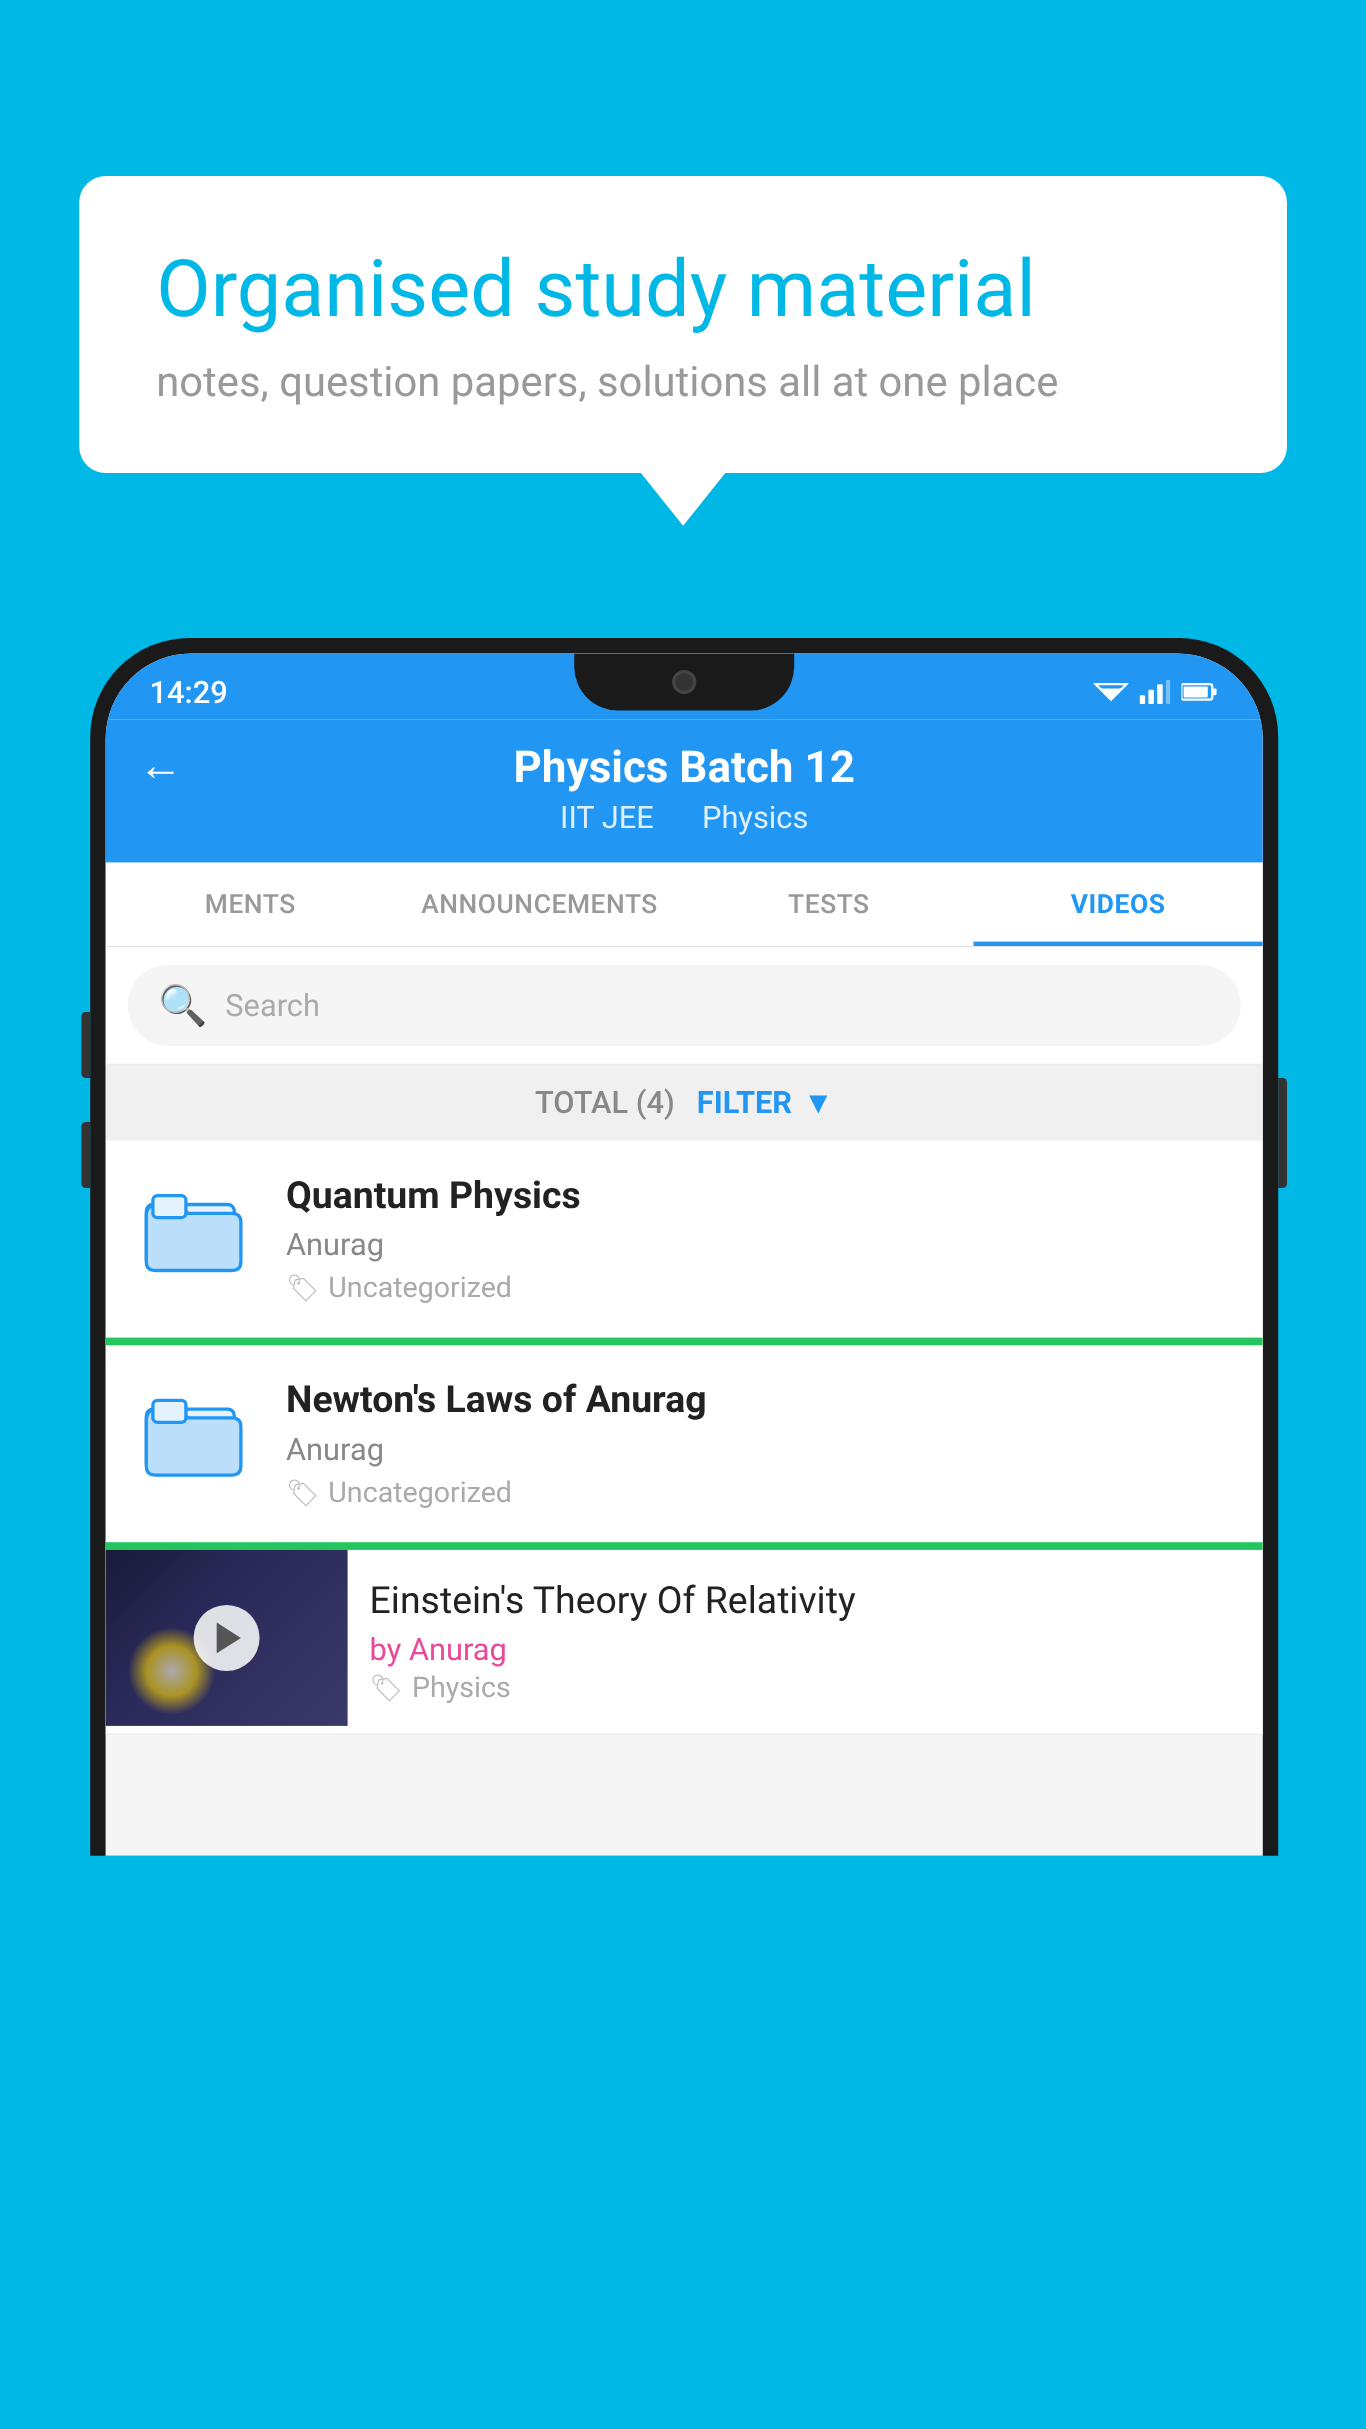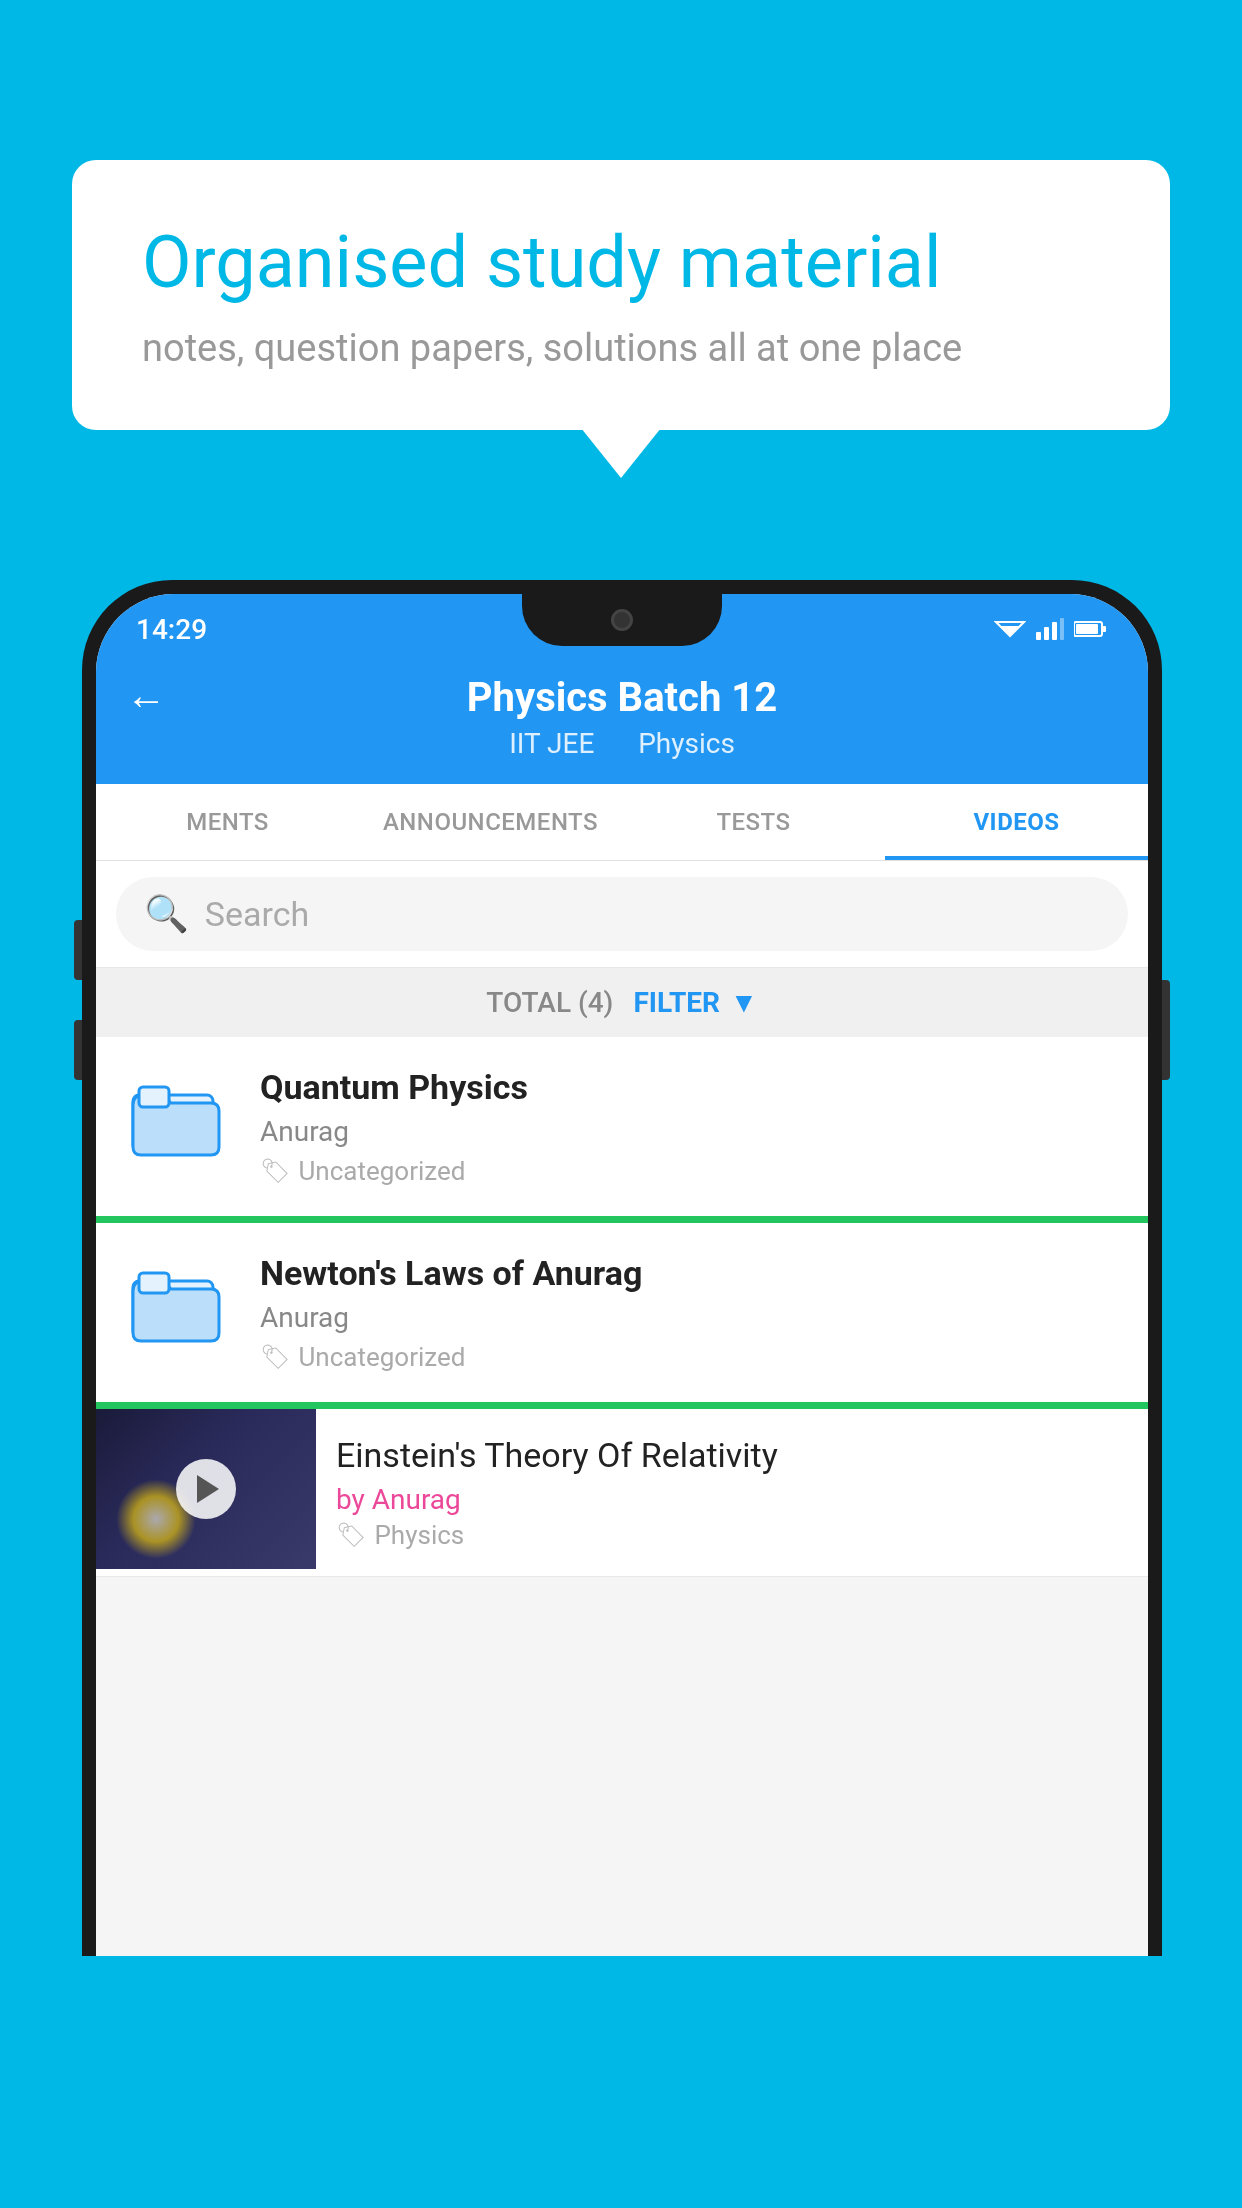--- a/index.html
+++ b/index.html
@@ -212,21 +212,21 @@
       gap: 16px;
     }
 
     .search-icon-wrap {
       color: #aaa;
       font-size: 36px;
     }
 
     .search-text {
       color: #aaa;
-      font-size: 34px;
+      font-size: 28px;
     }
 
     
     .filter-bar {
       background: #f0f0f0;
       padding: 18px 30px;
       display: flex;
       justify-content: center;
       align-items: center;
     }
@@ -417,21 +417,21 @@
       top: 400px;
       width: 8px;
       height: 100px;
       background: #333;
       border-radius: 0 4px 4px 0;
     }
   </style>
 </head>
 <body>
 
-<div style="width:1242px; height:1956px; background:#00b8e6; position:relative; overflow:hidden;">
+<div style="width:1242px; height:1687px; background:#00b8e6; position:relative; overflow:hidden;">
 
   <div class="speech-bubble-container">
     <div class="speech-bubble">
       <div class="bubble-title">Organised study material</div>
       <div class="bubble-subtitle">notes, question papers, solutions all at one place</div>
     </div>
   </div>
 
   <div class="phone-container">
     <div class="phone-outer">

